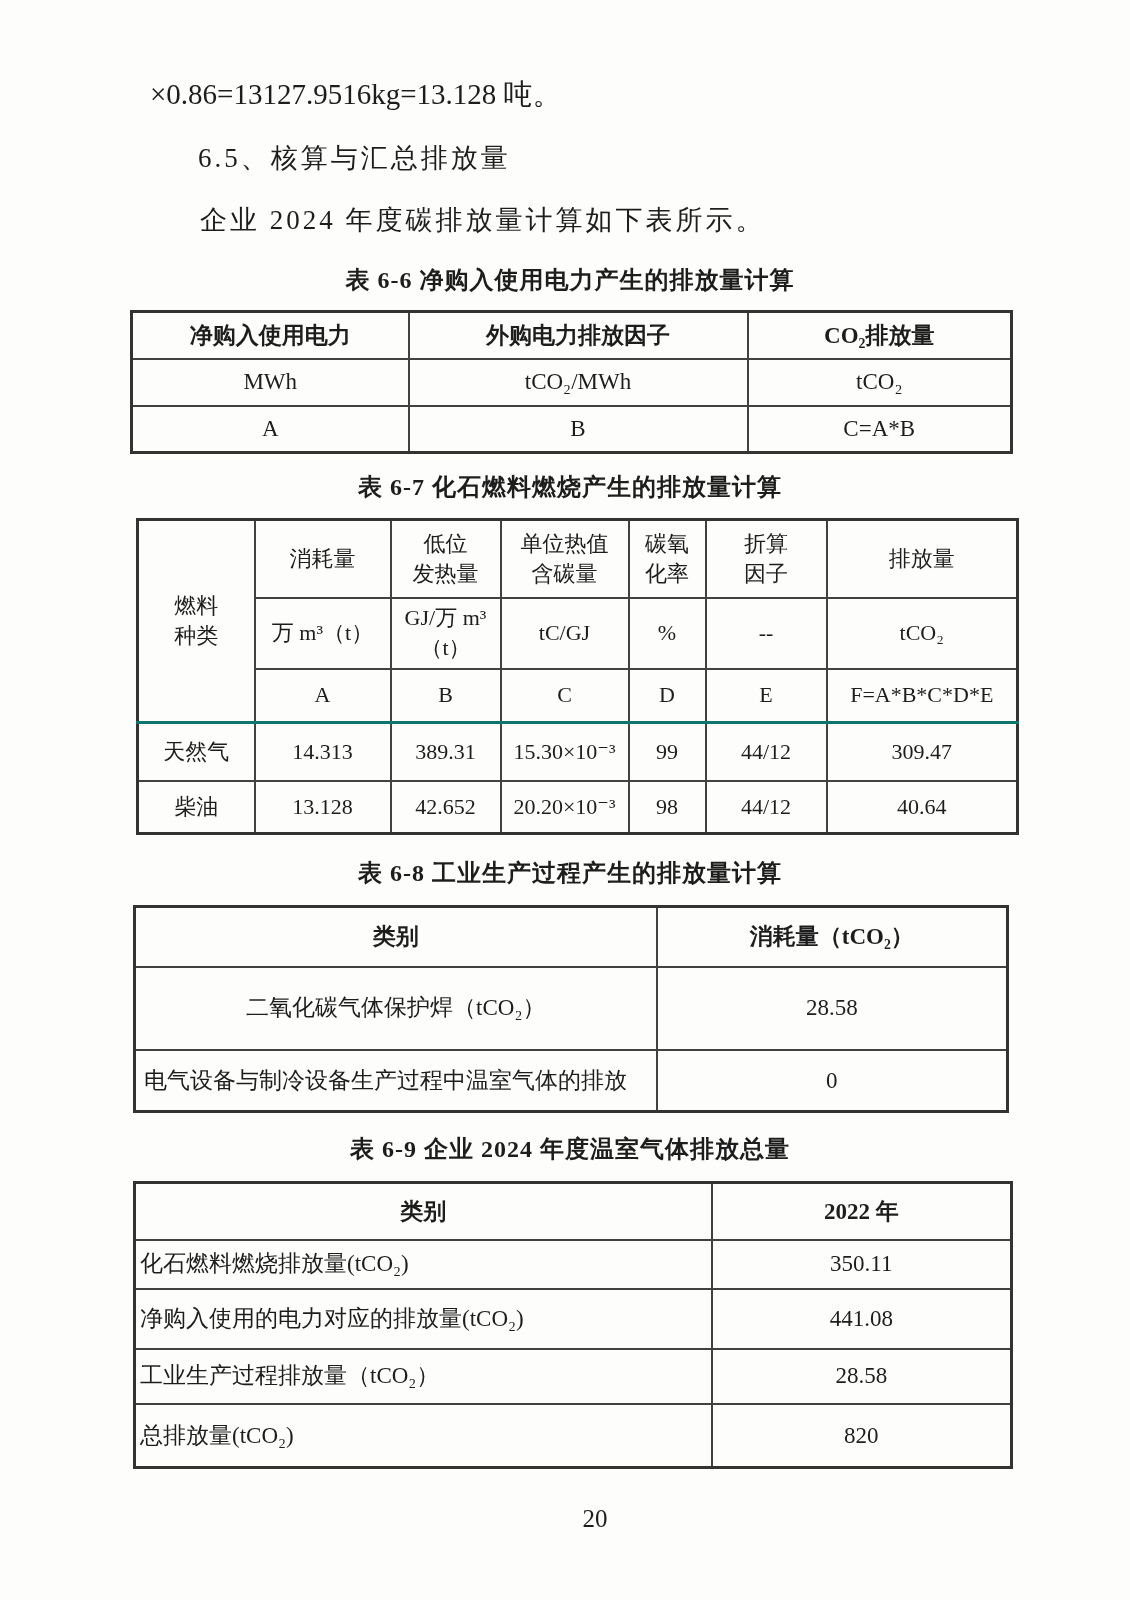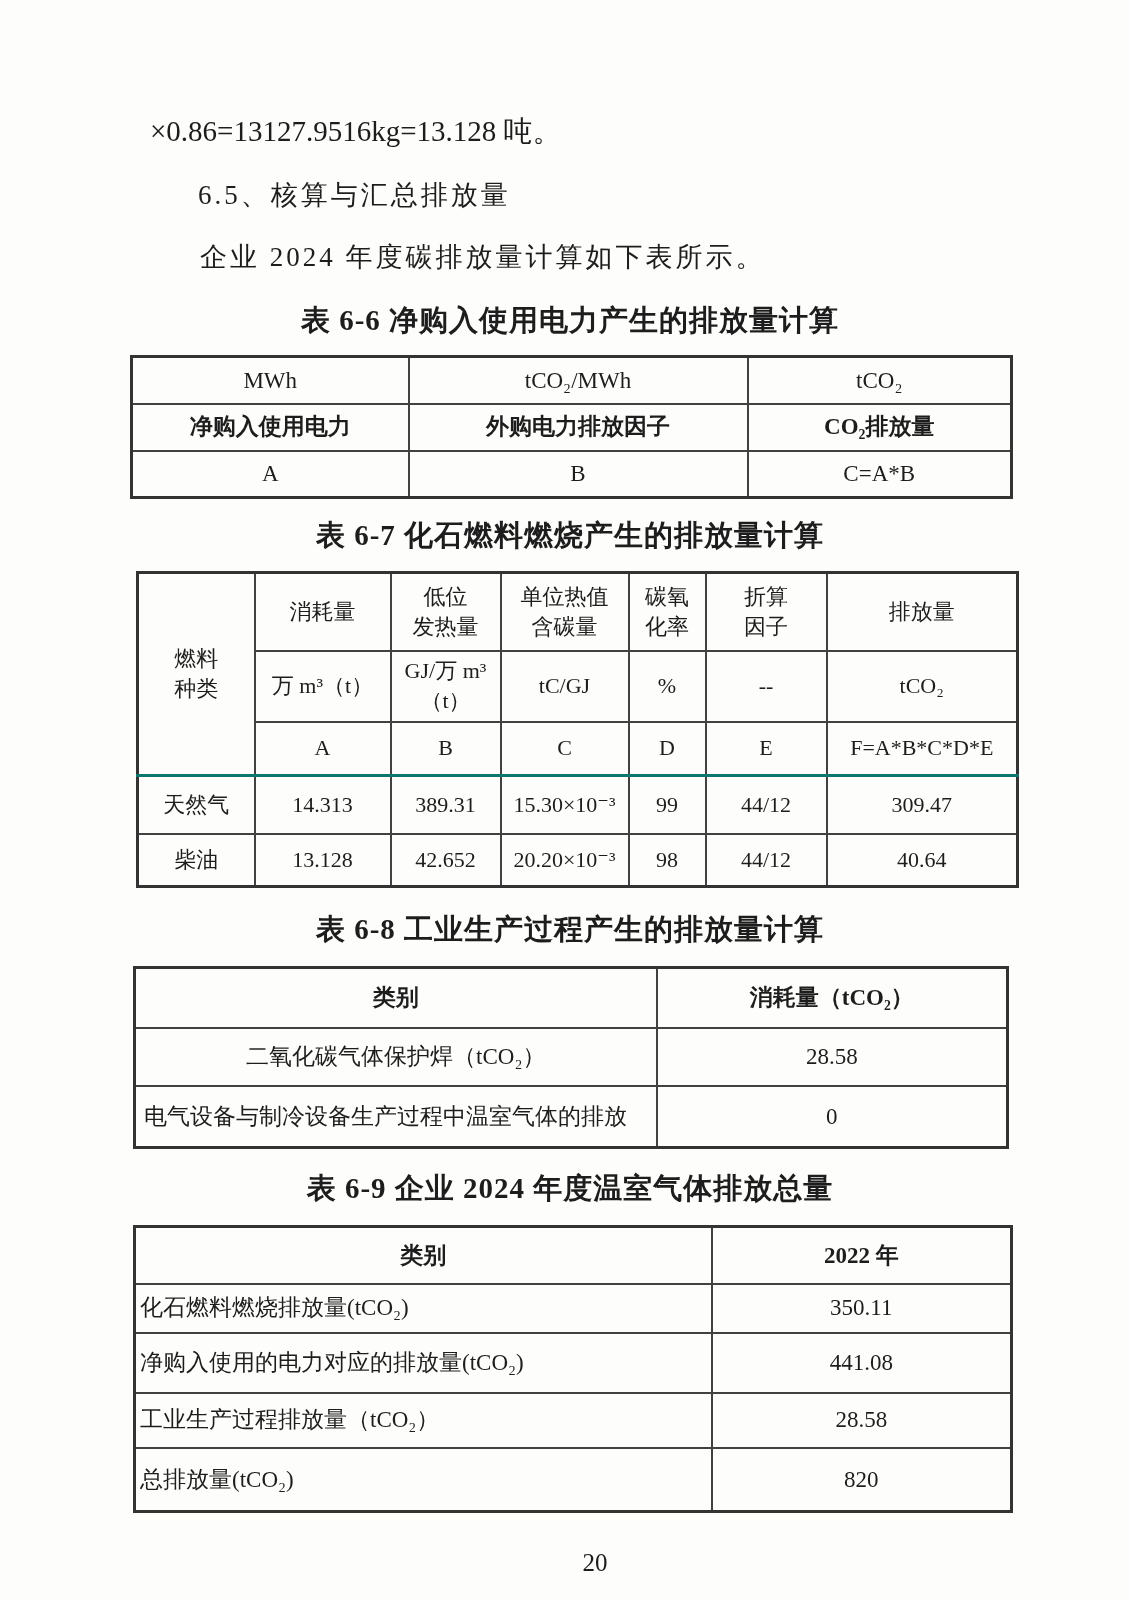--- a/index.html
+++ b/index.html
@@ -5,40 +5,40 @@
   html,body{margin:0;padding:0;background:#ffffff;}
   .sheet{
     position:relative;
     width:1130px;height:1600px;
     background:#fdfdfb;
     font-family:"Liberation Serif","DejaVu Serif",serif;
     color:#1d1d1d;
     overflow:hidden;
   }
   .formula{
-    padding-top:113px;
+    padding-top:76px;
     margin:0 0 0 150px;
     font-size:29px;
     line-height:36px;
   }
   .heading{
     margin:28px 0 0 198px;
     font-size:27px;
     letter-spacing:3px;
   }
   .intro{
     margin:26px 0 16px 200px;
     font-size:27px;
     letter-spacing:3px;
   }
   .caption{
     width:880px;
     margin:0 0 0 130px;
     text-align:center;
-    font-size:29px;
+    font-size:24px;
     font-weight:bold;
     letter-spacing:1px;
   }
   .cap66{margin-top:26px;}
   .cap67{margin-top:17px;}
   .cap68{margin-top:22px;}
   .cap69{margin-top:20px;}
   table{
     border-collapse:collapse;
     table-layout:fixed;
@@ -63,21 +63,21 @@
   .t67 tr.hdr{height:78px;}
   .t67 tr.units{height:71px;}
   .t67 tr.syms{height:54px;}
   .t67 tr.d1{height:58px;}
   .t67 tr.d2{height:53px;}
   .t67 tr.d1 td{border-top:3px solid #0f766e;}
 
   .t68{width:873px;margin:16px 0 0 133px;border:3px solid #333;}
   .t68 th{font-weight:bold;}
   .t68 tr.hdr{height:60px;}
-  .t68 tr.r0{height:58px;margin-left:46px;}
+  .t68 tr.r0{height:83px;margin-left:46px;}
   .t68 tr.r1{height:62px;}
   .t68 td.left{text-align:left;padding-left:8px;}
 
   .t69{width:877px;margin:16px 0 0 133px;border:3px solid #333;}
   .t69 th{font-weight:bold;}
   .t69 tr.hdr{height:57px;}
   .t69 tr.r0{height:49px;}
   .t69 tr.r1{height:60px;}
   .t69 tr.r2{height:55px;}
   .t69 tr.r3{height:64px;}
@@ -104,28 +104,28 @@
   <div class="caption cap66">表 6-6 净购入使用电力产生的排放量计算</div>
 
   <table class="t66">
     <colgroup>
         <col style="width:277px">
         <col style="width:339px">
         <col style="width:264px">
       </colgroup>
     <tbody>
         <tr>
+      <th>净购入使用电力</th>
+      <th>外购电力排放因子</th>
+      <th>CO₂排放量</th>
+    </tr>
+    <tr>
       <td>MWh</td>
       <td>tCO₂/MWh</td>
       <td>tCO₂</td>
-    </tr>
-    <tr>
-      <th>净购入使用电力</th>
-      <th>外购电力排放因子</th>
-      <th>CO₂排放量</th>
     </tr>
     <tr>
       <td>A</td>
       <td>B</td>
       <td>C=A*B</td>
     </tr>
   </tbody>
     </table>
 
   <div class="caption cap67">表 6-7 化石燃料燃烧产生的排放量计算</div>

